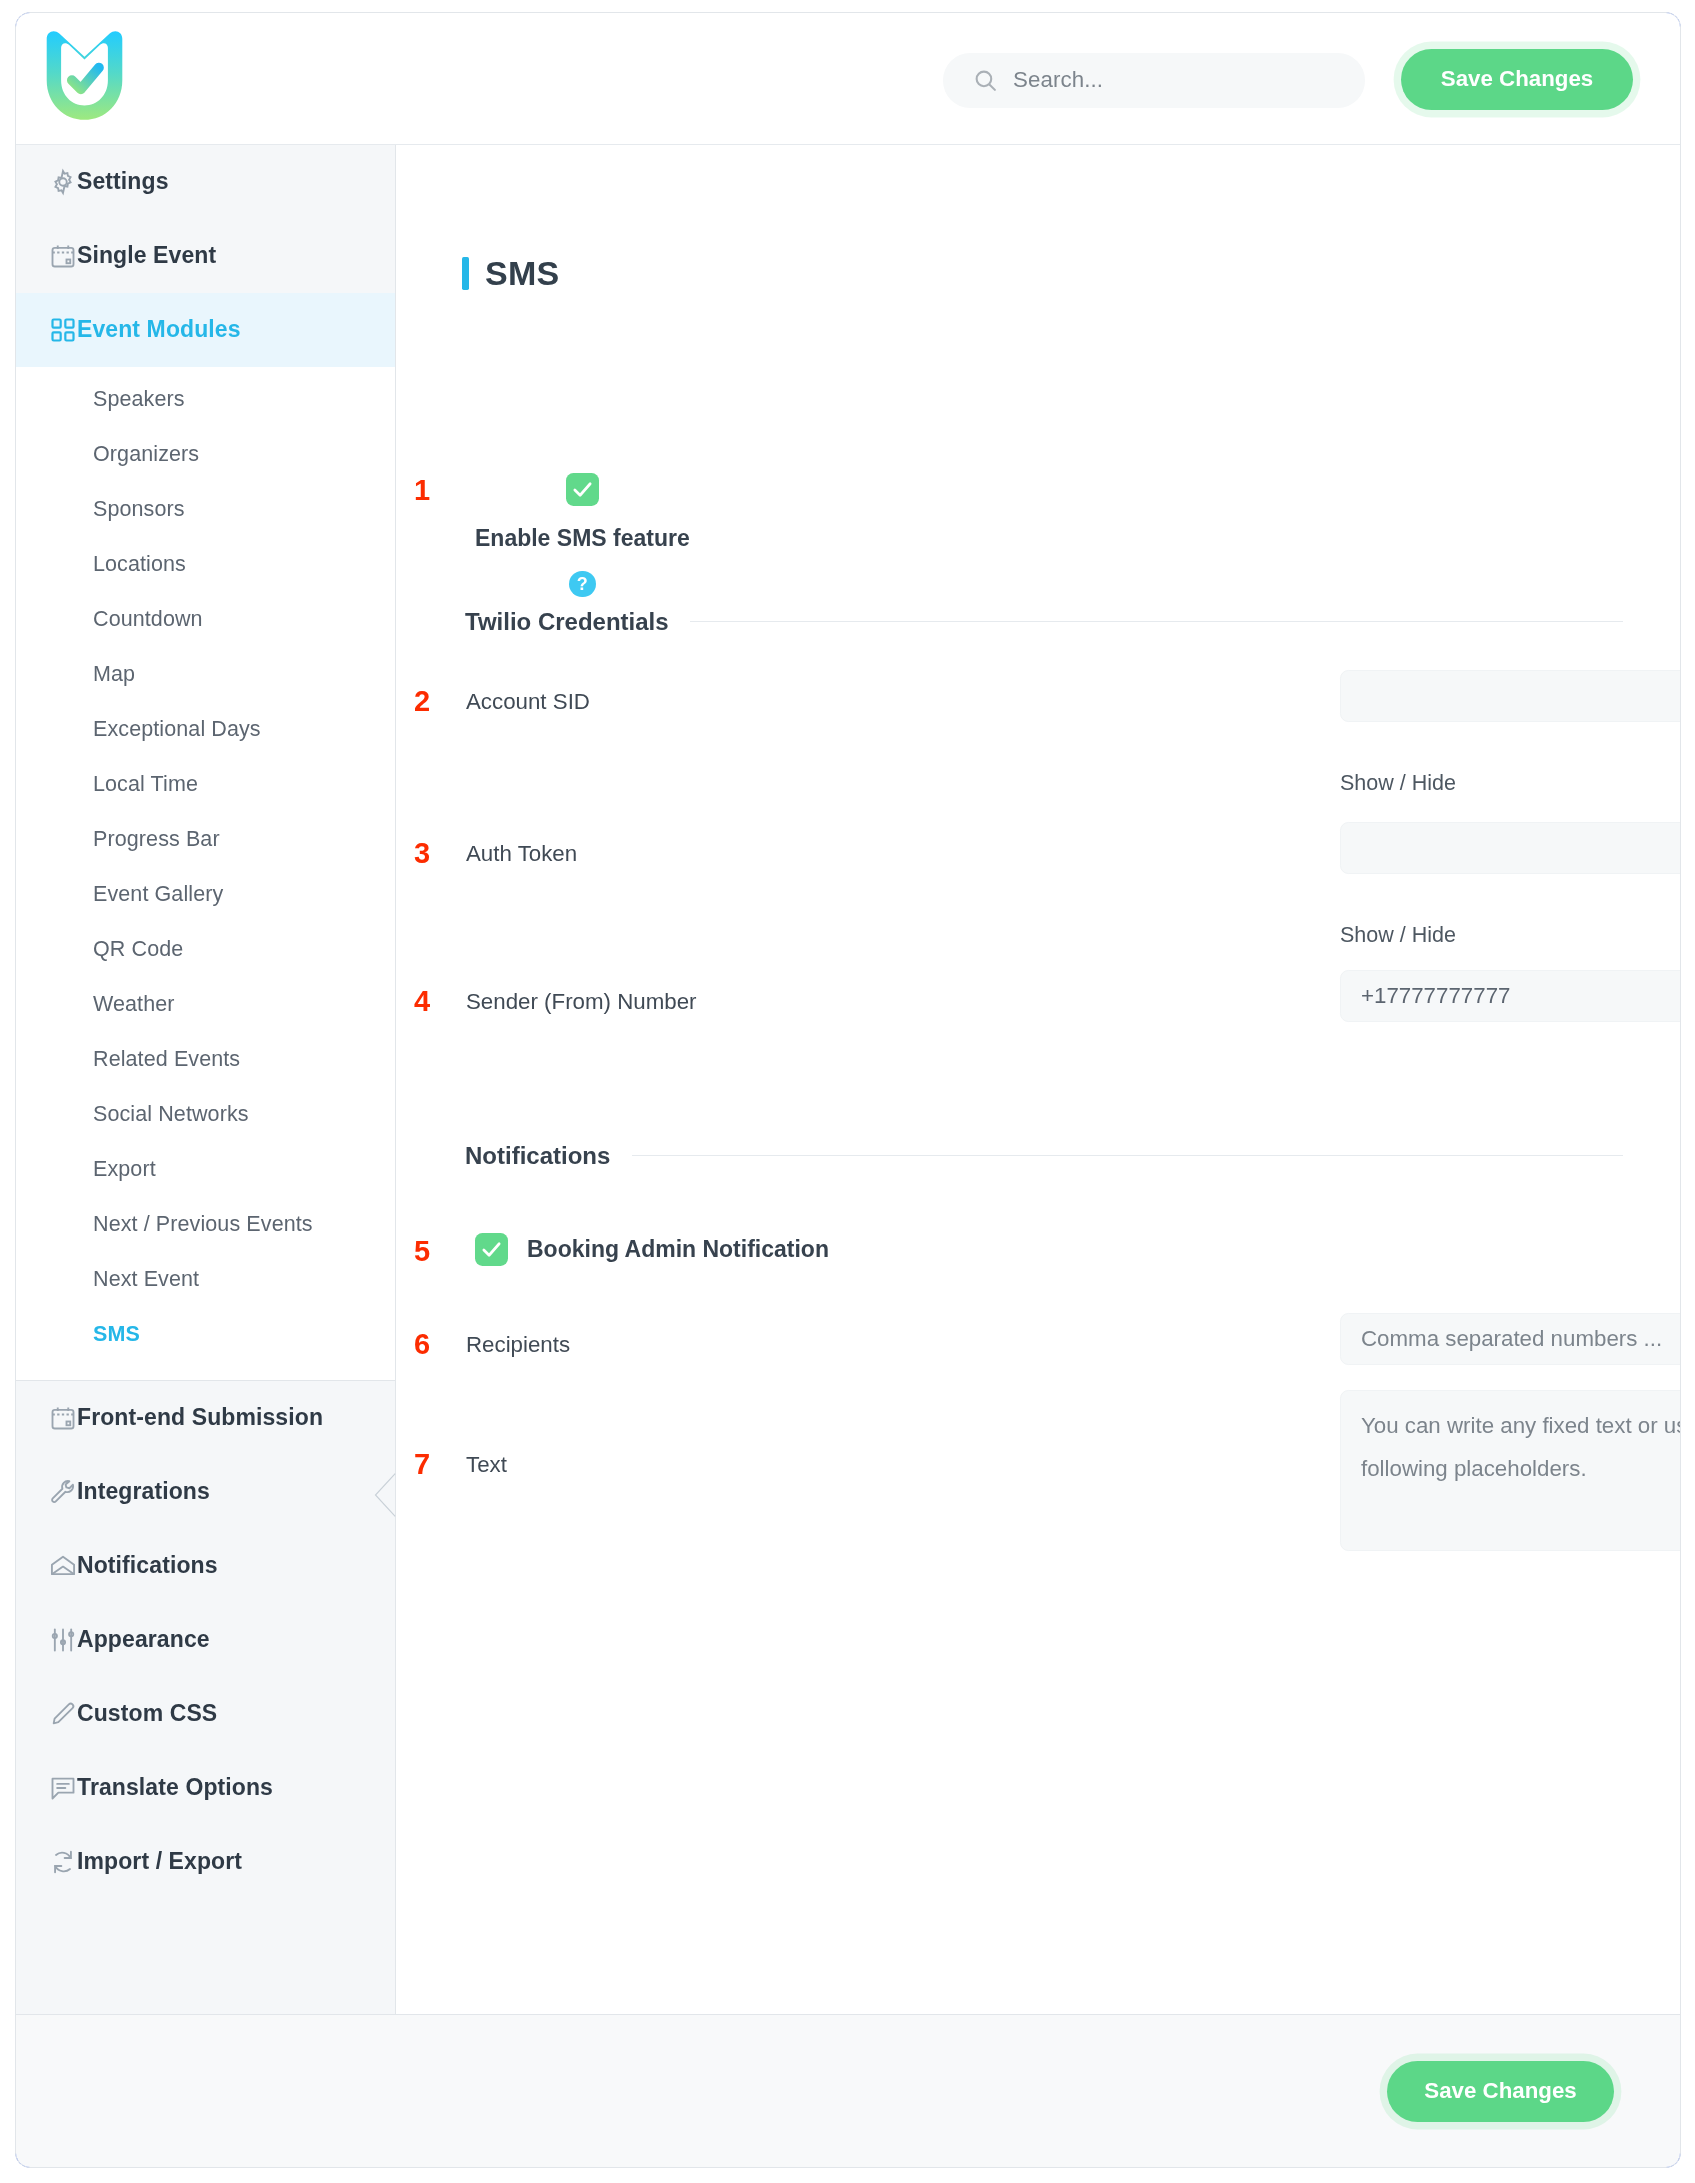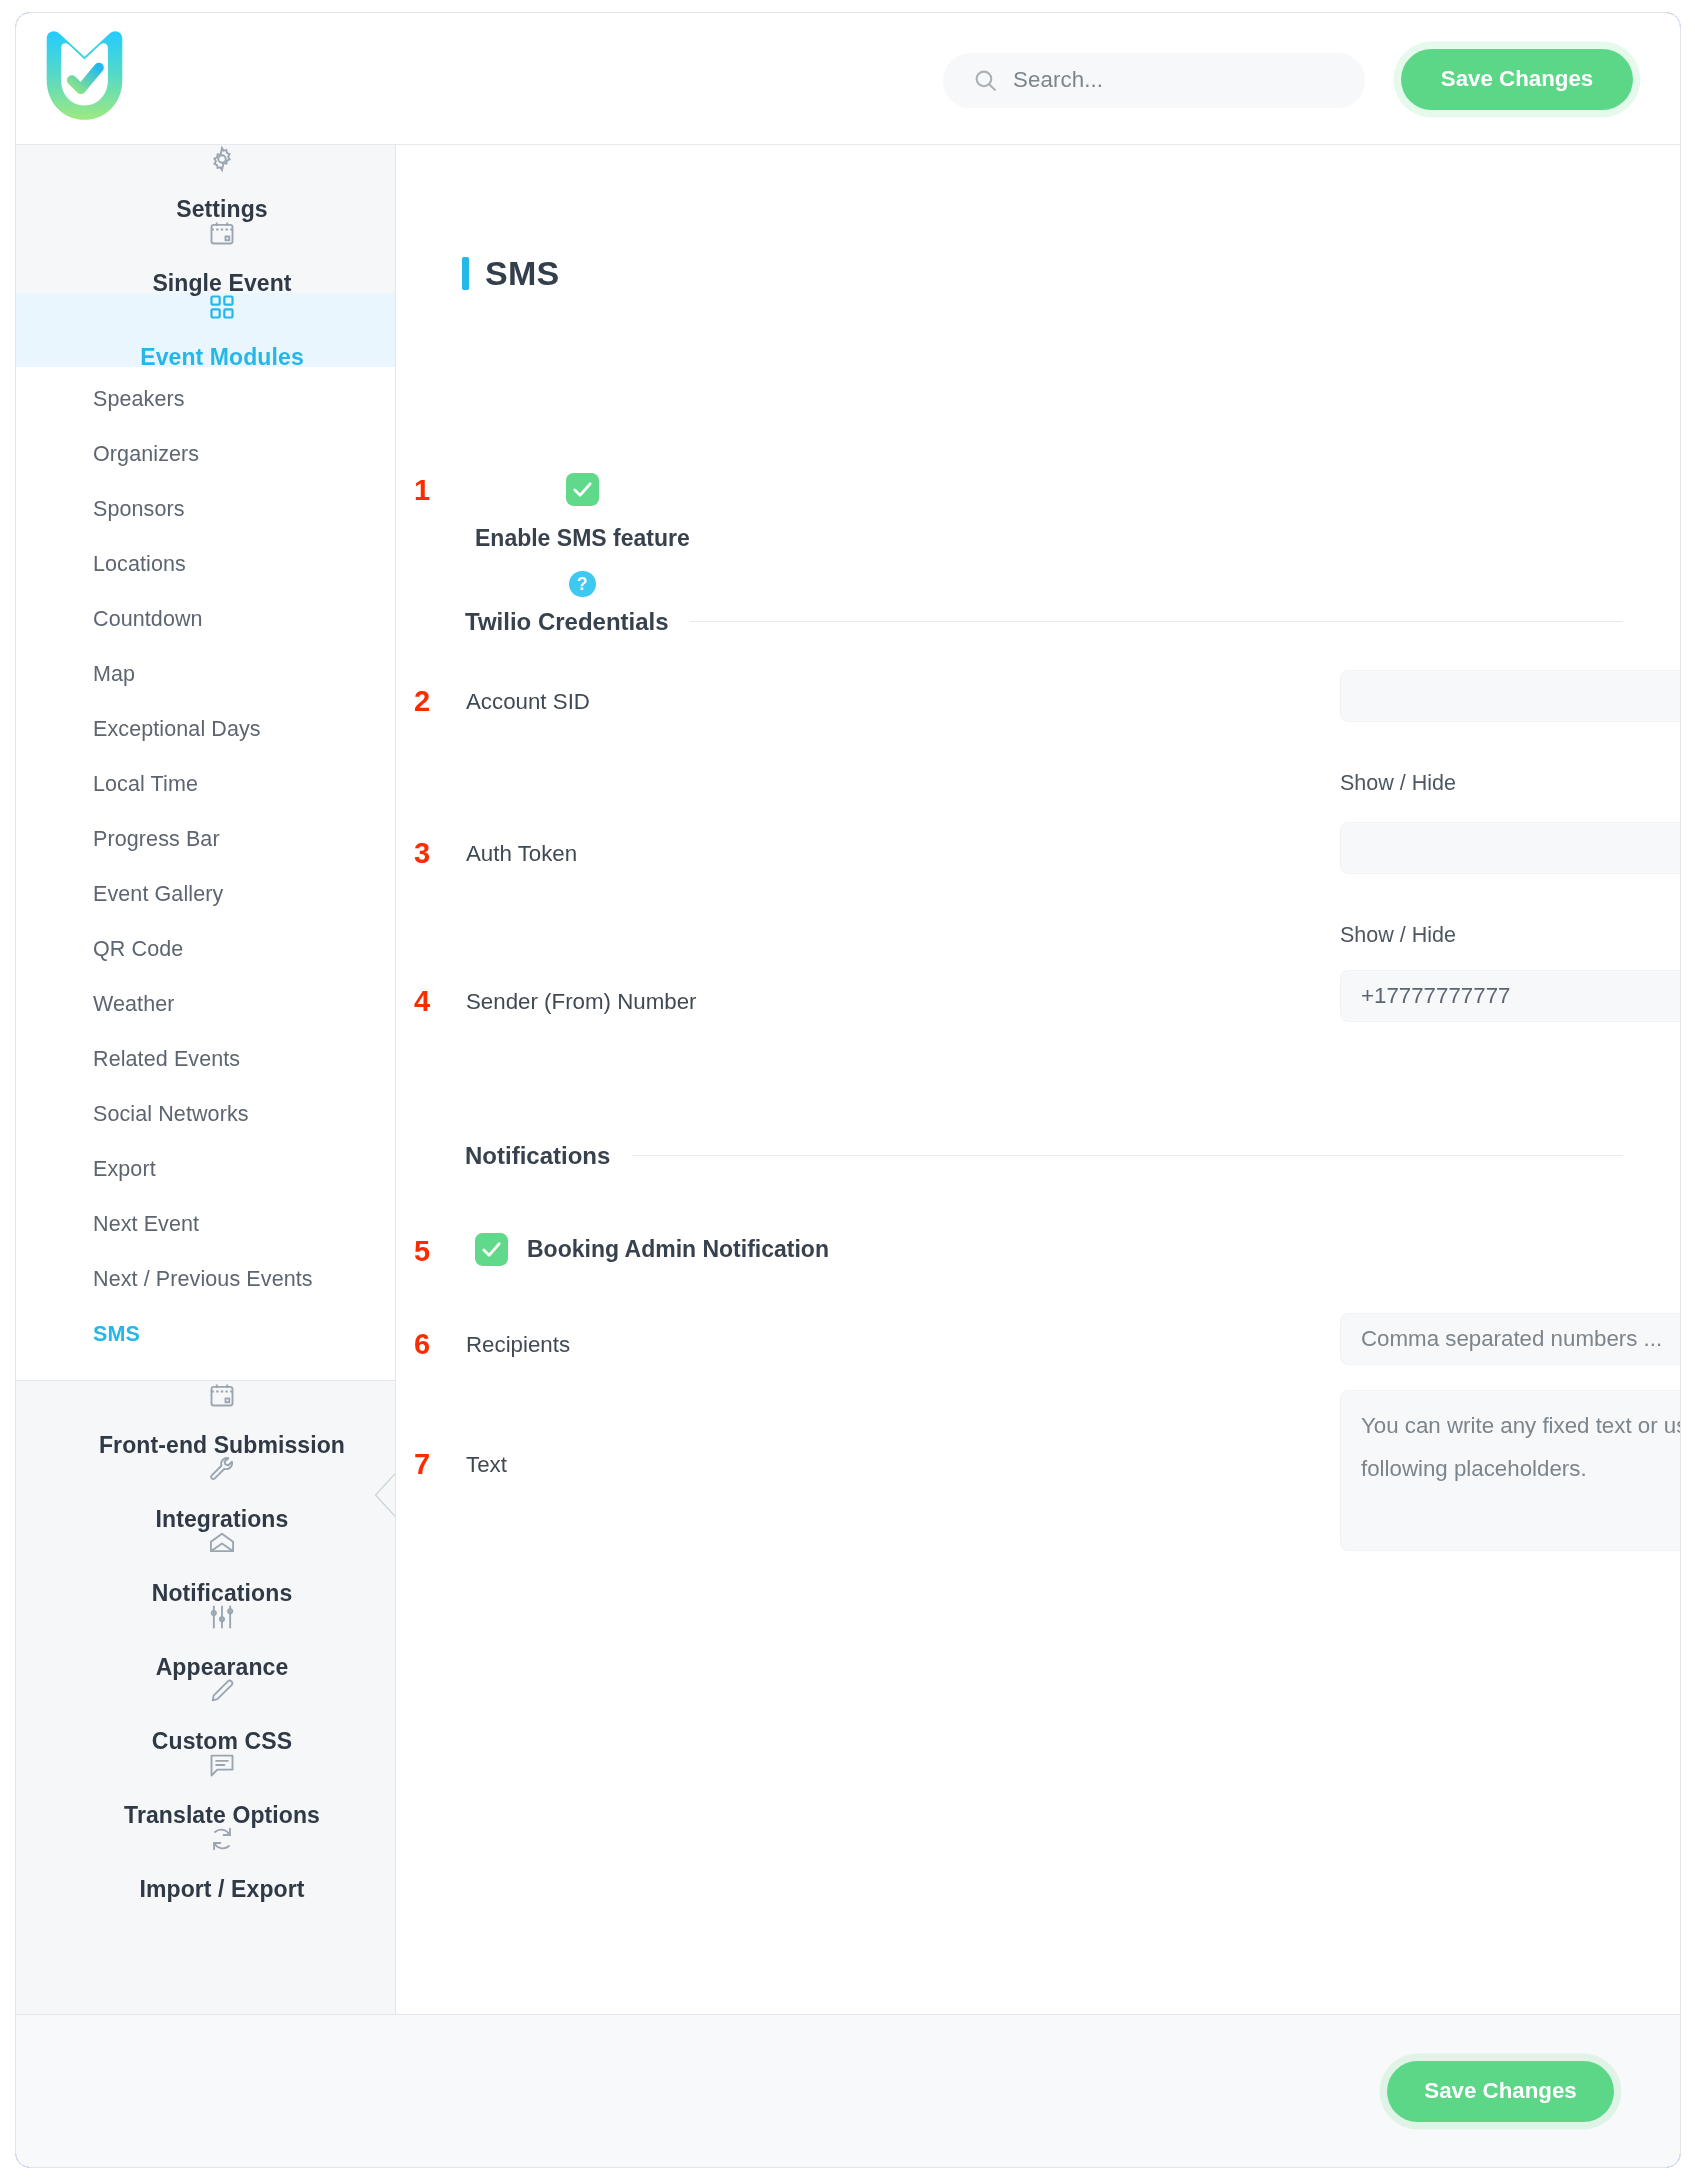--- a/index.html
+++ b/index.html
@@ -85,23 +85,21 @@
     width: 380px;
     background: #f5f7f9;
     border-right: 0.8px solid #e2e6ea;
     position: relative;
   }
   .nav-item {
     height: 74px;
     display: flex;
     align-items: center;
     padding-left: 33px;
-    gap: 23px;
     cursor: pointer;
-    flex-direction: column;
   }
   .nav-item .nav-icon { width: 28px; height: 28px; flex: 0 0 28px; color: #9aa5b0; }
   .nav-item .nav-label {
     font-size: 23px;
     font-weight: bold;
     color: #2f3a46;
     letter-spacing: 0.1px;
   }
   .nav-item.active { background: #e9f6fd; }
   .nav-item.active .nav-label { color: #25b7e8; }
@@ -424,24 +422,24 @@
         <div class="sub-item">
           <span class="sub-label">Related Events</span>
           </div>
         <div class="sub-item">
           <span class="sub-label">Social Networks</span>
           </div>
         <div class="sub-item">
           <span class="sub-label">Export</span>
           </div>
         <div class="sub-item">
+          <span class="sub-label">Next / Previous Events</span>
+          </div>
+        <div class="sub-item">
           <span class="sub-label">Next Event</span>
-          </div>
-        <div class="sub-item">
-          <span class="sub-label">Next / Previous Events</span>
           </div>
         <div class="sub-item active">
           <span class="sub-label">SMS</span>
           </div>
       </div>
 
       <div class="sidebar-notch">
         <svg width="23" height="46" viewBox="0 0 28 56" fill="none" stroke="#c9d1d8" stroke-width="1.4">
           <path d="M27 2 L3 28 L27 54"></path>
         </svg>

